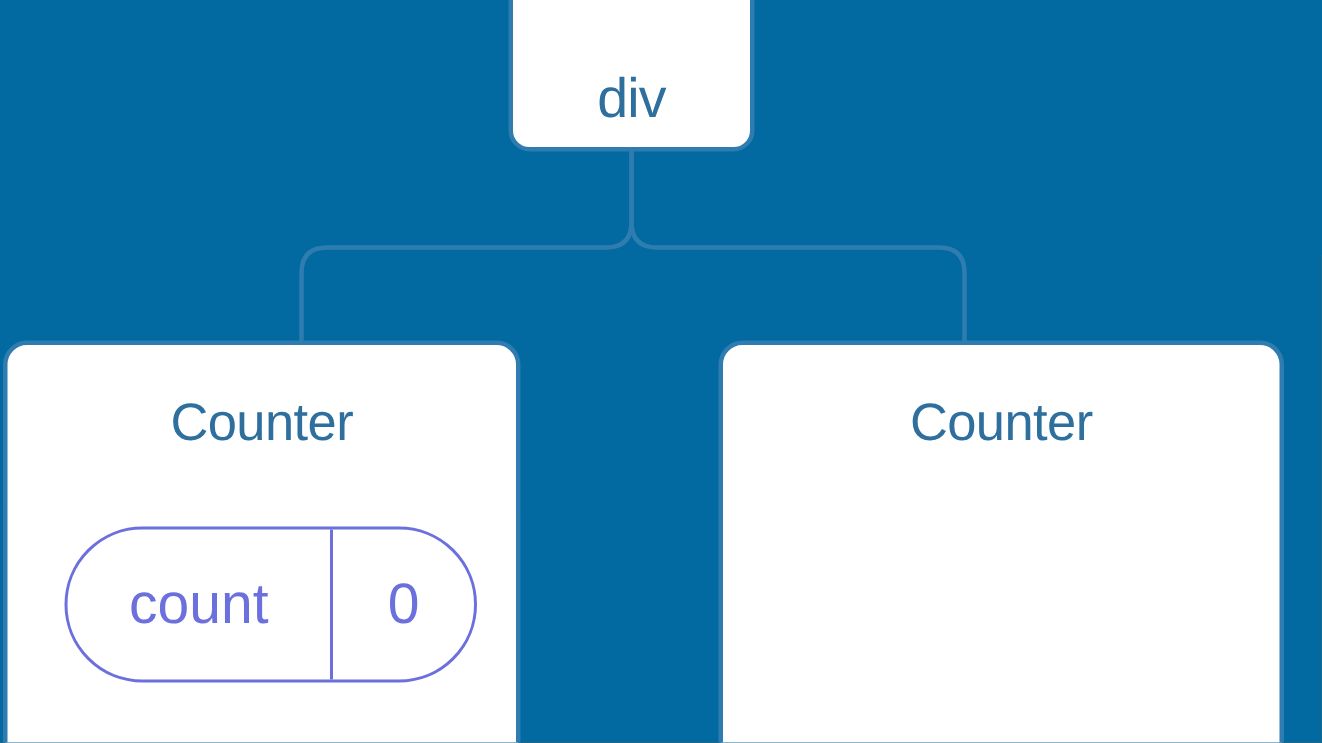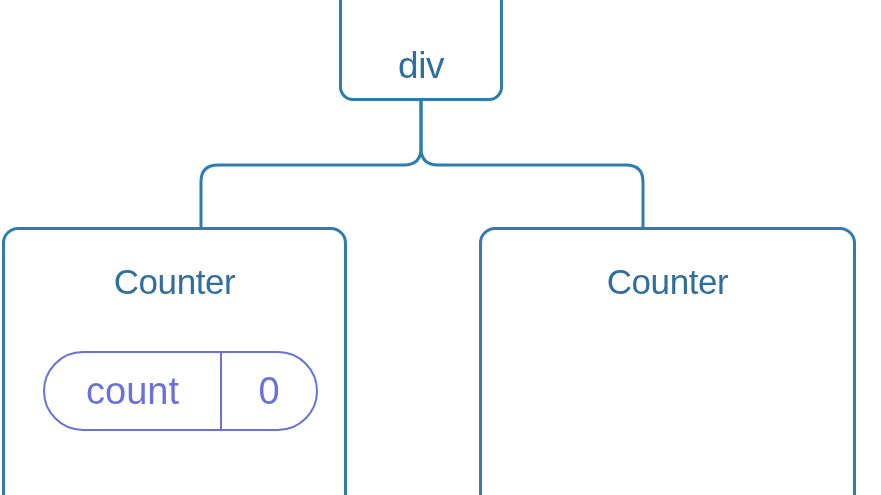--- a/index.html
+++ b/index.html
@@ -10,21 +10,21 @@
     width: 881px;
     height: 495px;
     overflow: hidden;
     font-family: "Liberation Sans", sans-serif;
     background: #4d6a72;
   }
   #stage {
     position: relative;
     width: 881px;
     height: 495px;
-    background: #ffffff;
+    background: #0369a1;
   }
 
   
   #connectors {
     position: absolute;
     left: 0;
     top: 0;
     width: 881px;
     height: 495px;
     pointer-events: none;
@@ -91,21 +91,21 @@
     position: absolute;
     box-sizing: border-box;
     display: flex;
     align-items: stretch;
     background: #ffffff;
   }
   .pill-plain {
     left: 38px;
     top: 121px;
     width: 275px;
-    height: 80px;
+    height: 104px;
     border: 2px solid #6b70dd;
     border-radius: 52px;
   }
   .pill-key,
   .pill-val {
     display: flex;
     align-items: center;
     justify-content: center;
     color: #6b70dd;
     line-height: 1;

